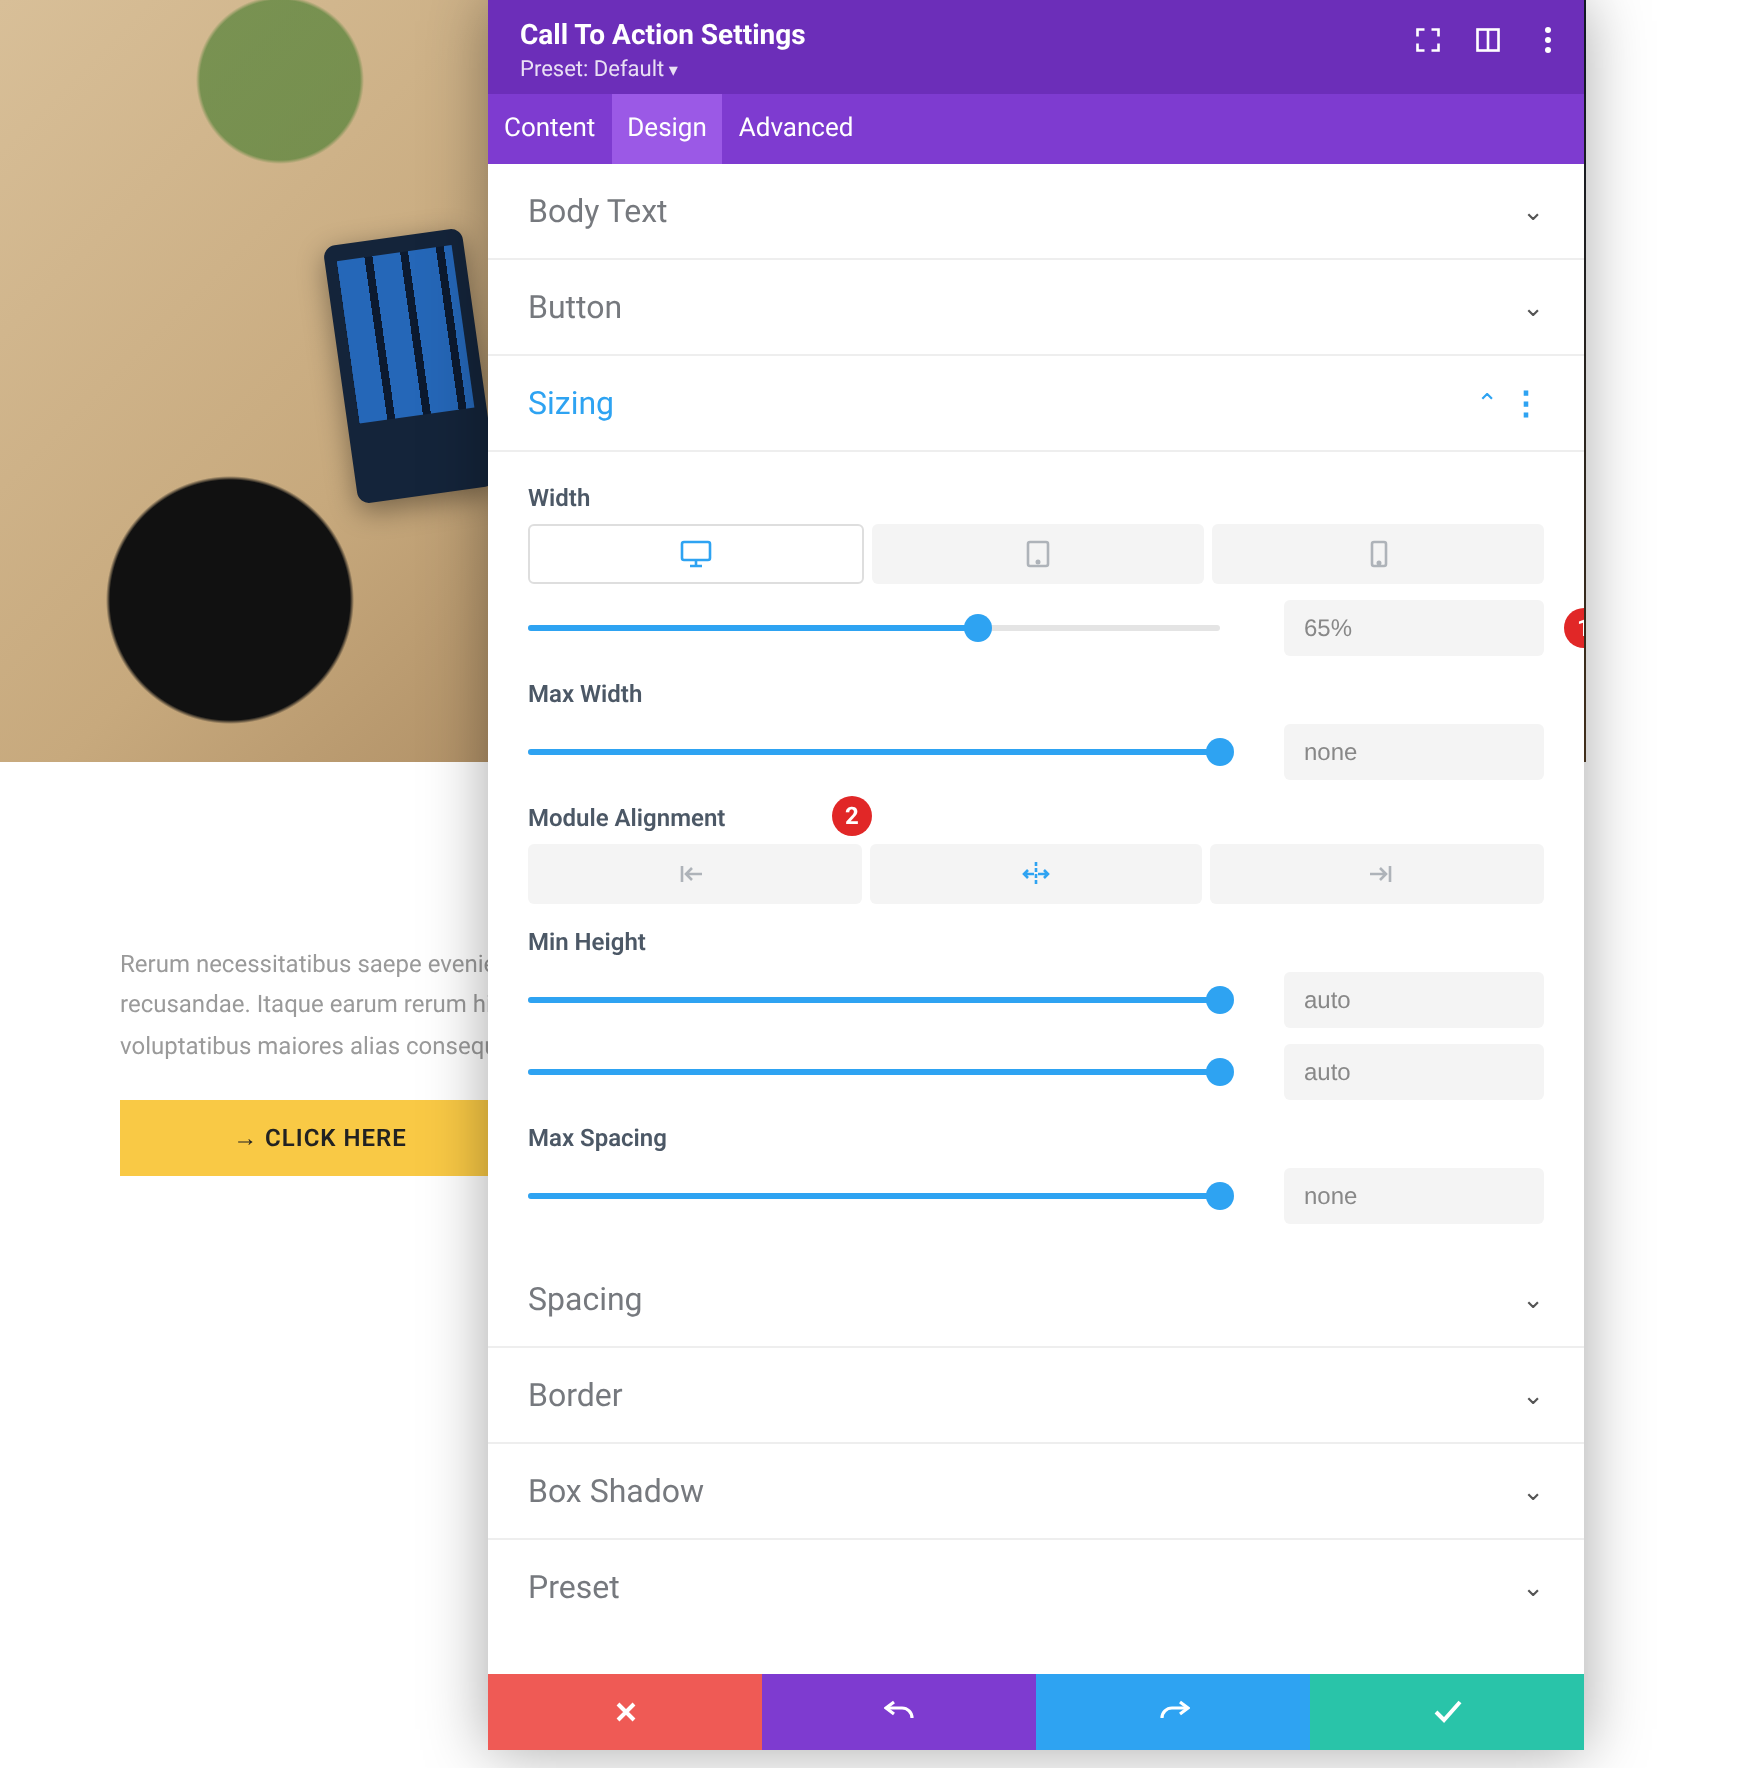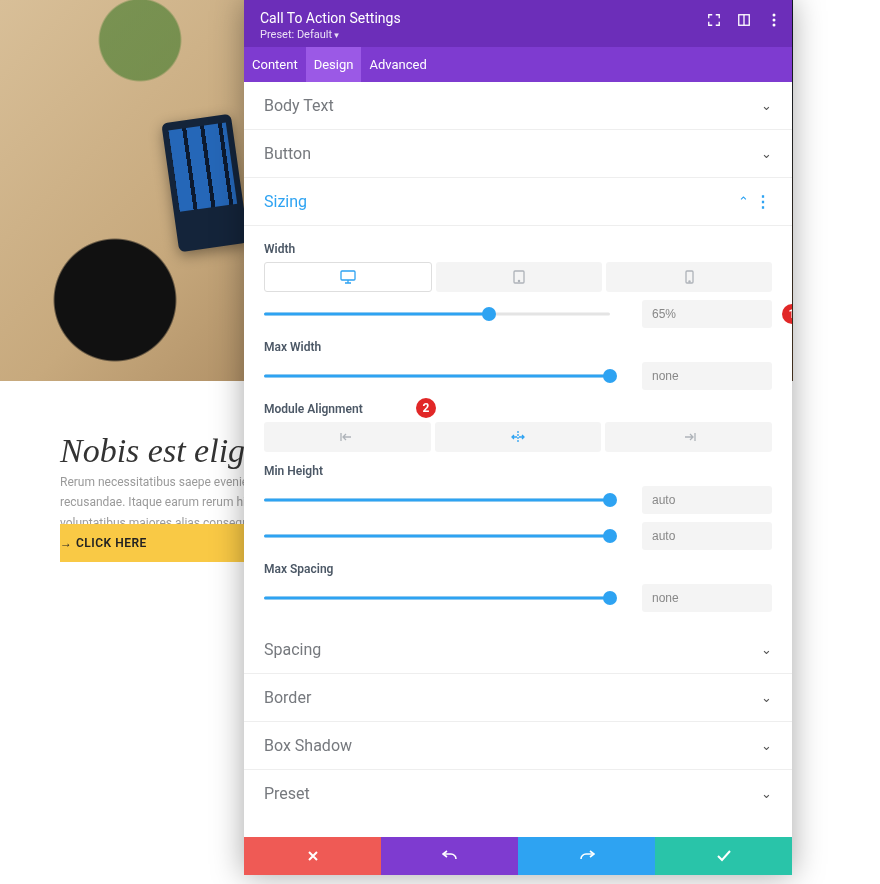--- a/index.html
+++ b/index.html
@@ -10,26 +10,26 @@
 .bg-photo{position:absolute;left:0;top:0;width:793px;height:381px;background:linear-gradient(135deg,#d8bf98 0%,#c7a97d 35%,#b09066 55%,#0f1720 55%,#1a2430 70%,#5c4328 100%);}
 .bg-photo::before{content:"";position:absolute;left:0;top:0;width:100%;height:100%;background:
   radial-gradient(circle at 140px 40px, rgba(60,120,40,.6) 0 40px, transparent 42px),
   radial-gradient(circle at 115px 300px, #111 0 60px, transparent 62px),
   linear-gradient(90deg, rgba(0,0,0,0) 0 60%, rgba(0,0,0,.15) 60%);}
 .bg-phone{position:absolute;left:170px;top:118px;width:70px;height:130px;background:#14243a;border-radius:6px;transform:rotate(-8deg);box-shadow:0 4px 14px rgba(0,0,0,.4)}
 .bg-phone::after{content:"";position:absolute;inset:8px 6px 40px 6px;background:repeating-linear-gradient(90deg,#2567b8 0 14px,#0c1a30 14px 18px)}
 .bg-white{position:absolute;left:0;top:381px;width:793px;height:503px;background:#fff}
 .bg-title{position:absolute;left:60px;top:432px;font-family:"Times New Roman",serif;font-style:italic;font-size:34px;color:#333}
 .bg-para{position:absolute;left:60px;top:472px;width:250px;color:#9a9a9a;font-size:12px;line-height:1.7}
-.bg-btn{position:absolute;left:60px;top:524px;width:200px;height:38px;background:#f9c945;color:#222;font-size:12px;font-weight:600;line-height:38px;letter-spacing:.5px}
+.bg-btn{position:absolute;left:60px;top:550px;width:200px;height:38px;background:#f9c945;color:#222;font-size:12px;font-weight:600;line-height:38px;text-align:center;letter-spacing:.5px}
 
 
 .modal{position:absolute;left:244px;top:0;width:548px;height:875px;background:#fff;box-shadow:0 0 30px rgba(0,0,0,.35);display:flex;flex-direction:column}
 .m-head{background:#6c2eb9;color:#fff;padding:10px 16px 6px}
-.m-title{font-size:14px;font-weight:400}
+.m-title{font-size:14px;font-weight:700}
 .m-preset{font-size:11px;opacity:.85;margin-top:2px}
 .m-preset::after{content:" \25BE";font-size:9px}
 .m-head-icons{position:absolute;right:10px;top:12px;display:flex;gap:14px}
 .m-head-icons span{width:16px;height:16px;display:inline-flex;align-items:center;justify-content:center;color:#fff;cursor:pointer}
 .m-tabs{background:#7e3bd0;display:flex;color:#fff}
 .m-tab{padding:10px 8px;font-size:13px;cursor:pointer}
 .m-tab.active{background:#9b59e6}
 .m-body{flex:1;overflow:auto;background:#fff}
 .acc{border-bottom:1px solid #eee;padding:14px 20px;color:#76797e;font-size:16px;display:flex;justify-content:space-between;align-items:center;cursor:pointer}
 .acc .chev{font-size:13px;color:#555}
@@ -59,21 +59,20 @@
 </style>
 </head>
 <body>
 
 <div class="stage">
 
   <div class="bg-photo">
     <div class="bg-phone"></div>
   </div>
   <div class="bg-white"></div>
-  <div class="bg-title">Nobis est elig</div>
   <div class="bg-para">Rerum necessitatibus saepe eveniet u recusandae. Itaque earum rerum hic te voluptatibus maiores alias consequatu</div>
   <div class="bg-btn">→ CLICK HERE</div>
 
   <div class="modal">
     <div class="m-head">
       <div class="m-title">Call To Action Settings</div>
       <div class="m-preset">Preset: Default</div>
       <div class="m-head-icons">
         <span>
             <svg width="14" height="14" viewBox="0 0 16 16" fill="none" stroke="#fff" stroke-width="1.5">

